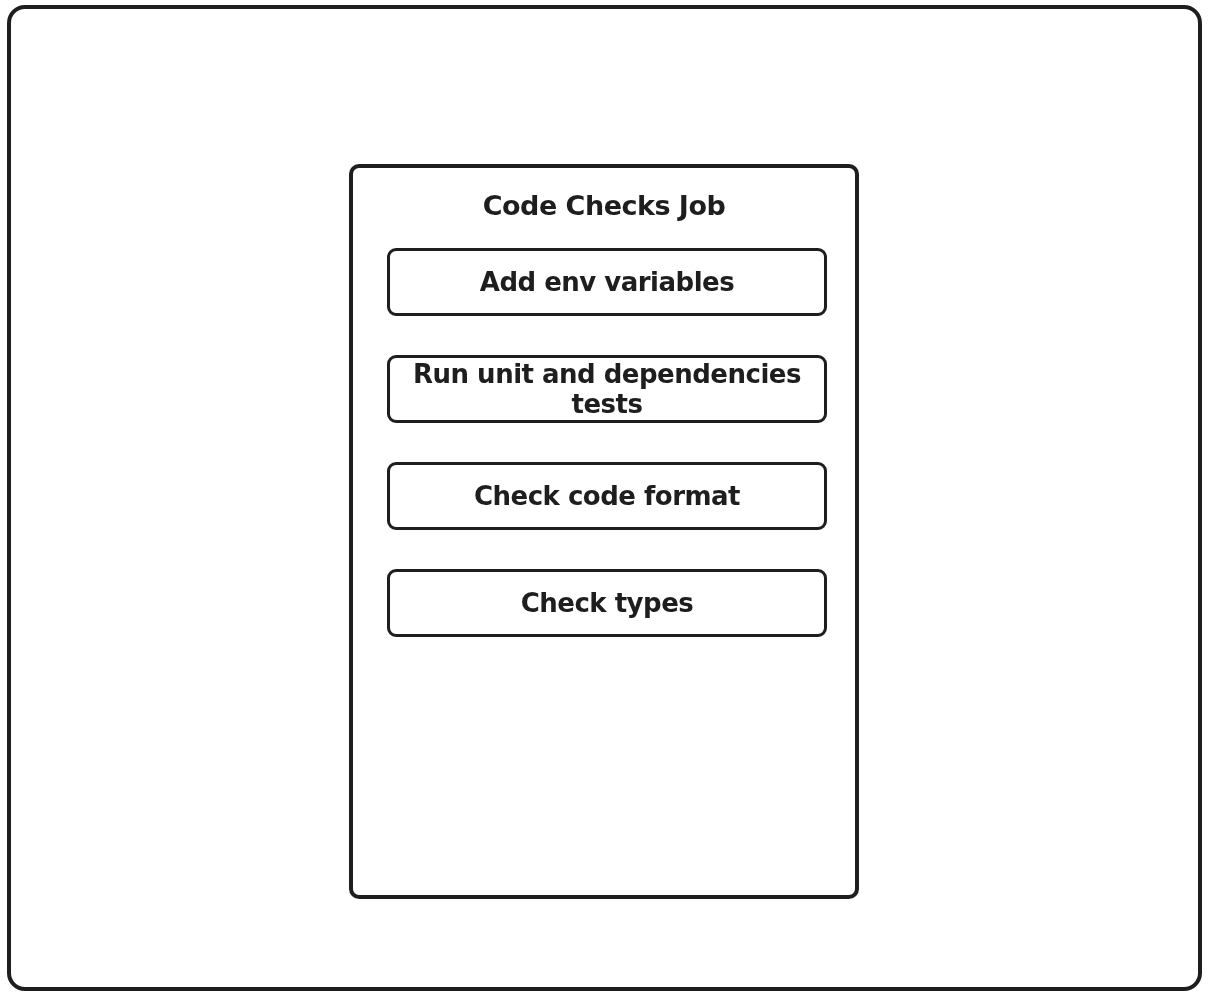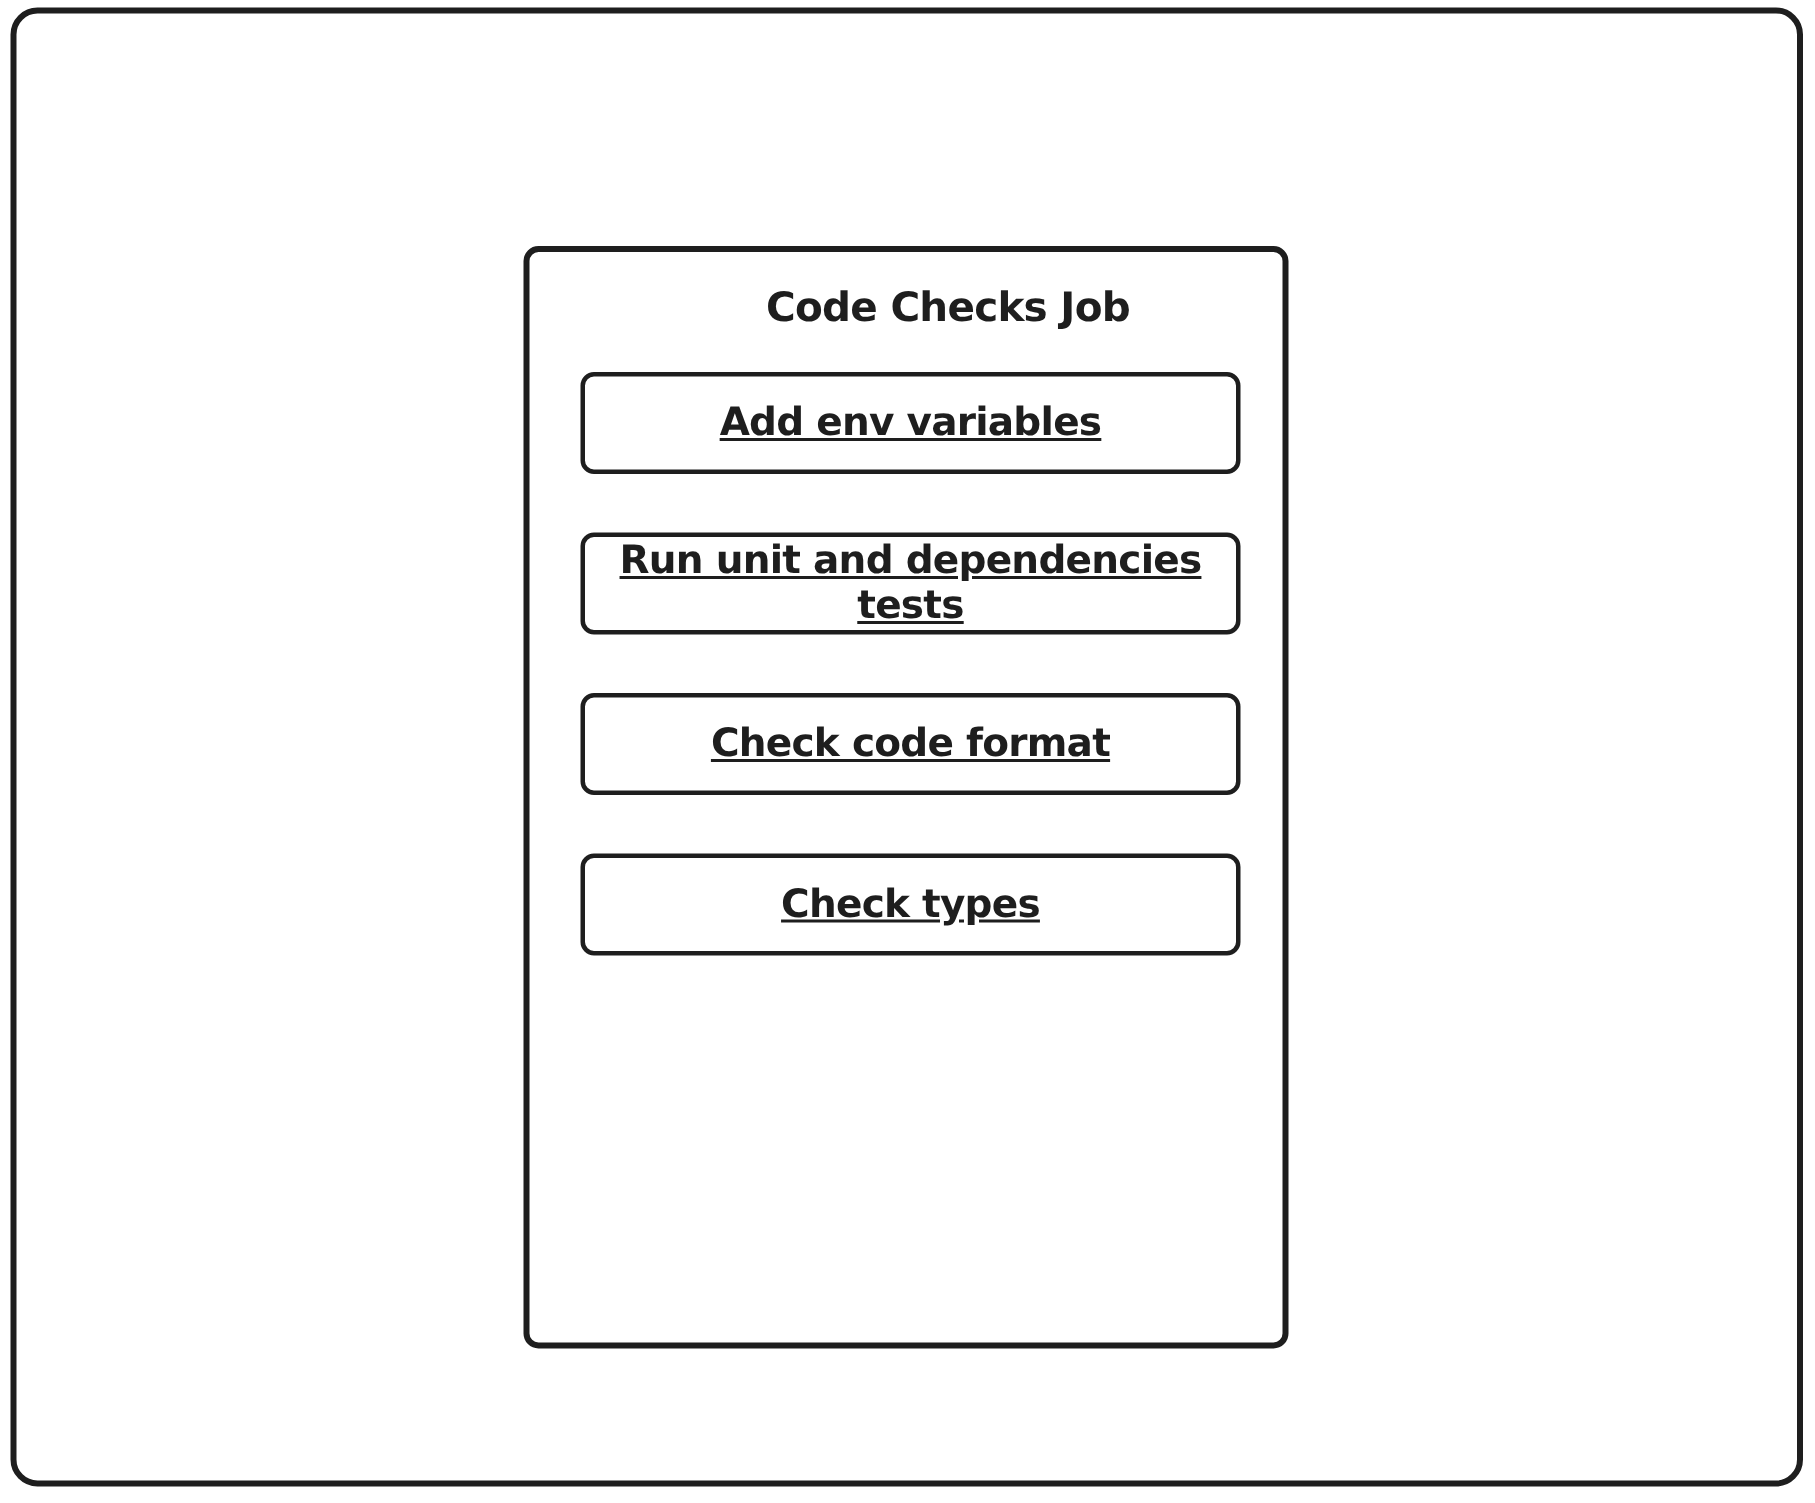--- a/index.html
+++ b/index.html
@@ -39,21 +39,20 @@
   .job-title {
     position: absolute;
     top: 22px;
     left: 0;
     width: 100%;
     text-align: center;
     font-size: 27px;
     font-weight: bold;
     color: #1e1e1e;
     letter-spacing: -0.5px;
-    padding-left: 28px;
   }
   .steps {
     position: absolute;
     top: 80px;
     left: 34px;
     width: 440px;
     display: flex;
     flex-direction: column;
     gap: 39px;
   }
@@ -64,21 +63,20 @@
     border-radius: 9px;
     background: #ffffff;
     display: flex;
     align-items: center;
     justify-content: center;
     font-size: 26px;
     font-weight: bold;
     color: #1e1e1e;
     letter-spacing: -0.5px;
     text-align: center;
-    text-decoration: underline;
   }
 </style>
 </head>
 <body>
 
 <div class="canvas">
   <div class="outer-frame">
     <div class="job-container">
       <div class="job-title">Code Checks Job</div>
       <div class="steps">

